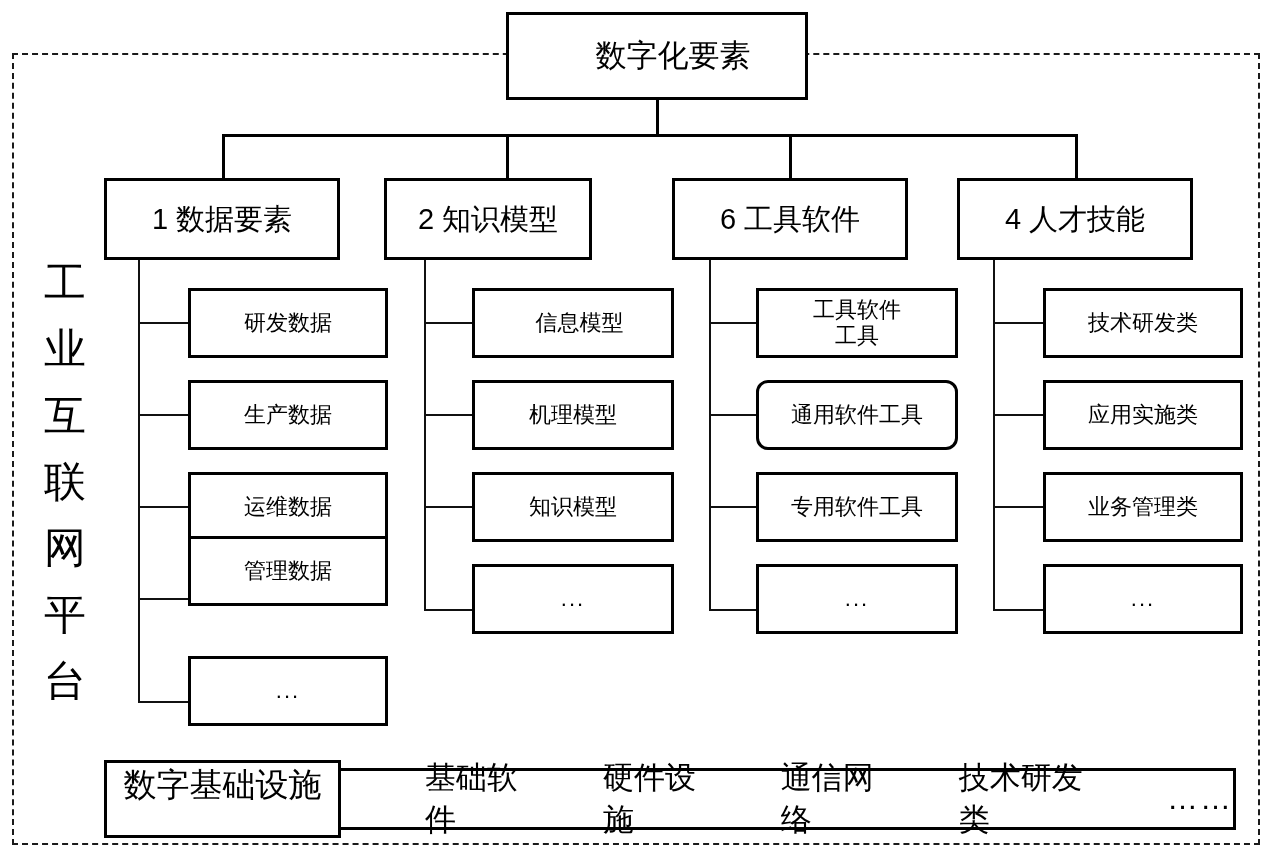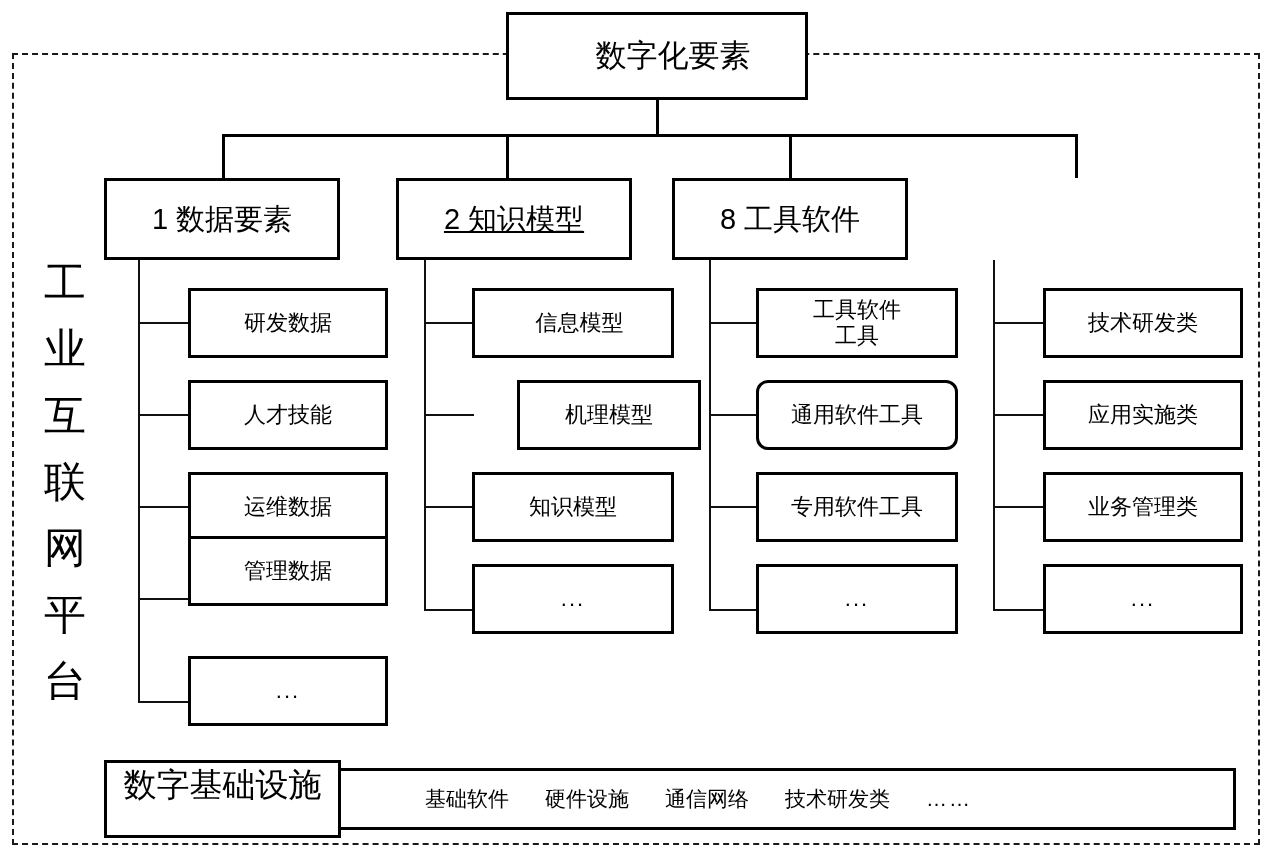--- a/index.html
+++ b/index.html
@@ -83,23 +83,23 @@
     position: absolute;
     box-sizing: border-box;
     background: #ffffff;
     border: 3px solid #000000;
     display: flex;
     align-items: center;
   }
   .infra-items {
     display: flex;
     align-items: center;
-    gap: 36px;
+    gap: 56px;
     margin-left: 318px;
-    font-size: 21px;
+    font-size: 31px;
   }
   .infra-title {
     position: absolute;
     box-sizing: border-box;
     background: #ffffff;
     border: 3px solid #000000;
     display: flex;
     align-items: flex-start;
     justify-content: center;
     font-size: 33px;
@@ -145,55 +145,55 @@
   <div class="ln h thin" style="left:138px; top:322px; width:52px; height:2px;"></div>
   <div class="ln h thin" style="left:138px; top:414px; width:52px; height:2px;"></div>
   <div class="ln h thin" style="left:138px; top:506px; width:52px; height:2px;"></div>
   <div class="ln h thin" style="left:138px; top:598px; width:52px; height:2px;"></div>
   <div class="ln h thin" style="left:138px; top:701px; width:52px; height:2px;"></div>
 
   <div class="box lvl2" style="left:188px; top:288px; width:200px; height:70px;">
     <span class="lines">研发数据</span>
   </div>
   <div class="box lvl2" style="left:188px; top:380px; width:200px; height:70px;">
-    <span class="lines">人才技能</span>
+    <span class="lines">生产数据</span>
   </div>
   <div class="box lvl2" style="left:188px; top:472px; width:200px; height:70px;">
     <span class="lines">运维数据</span>
   </div>
   <div class="box lvl2" style="left:188px; top:536px; width:200px; height:70px;">
     <span class="lines">管理数据</span>
   </div>
   <div class="box lvl2" style="left:188px; top:656px; width:200px; height:70px;">
     <span class="lines ellip">...</span>
   </div>
 
-  <div class="box lvl1" style="left:396px; top:178px; width:236px; height:82px;text-decoration:underline;">
+  <div class="box lvl1" style="left:384px; top:178px; width:208px; height:82px;">
     <span class="lines">2 知识模型</span>
   </div>
   <div class="ln v thin" style="left:424px; top:260px; width:2px; height:351px;"></div>
   <div class="ln h thin" style="left:424px; top:322px; width:50px; height:2px;"></div>
   <div class="ln h thin" style="left:424px; top:414px; width:50px; height:2px;"></div>
   <div class="ln h thin" style="left:424px; top:506px; width:50px; height:2px;"></div>
   <div class="ln h thin" style="left:424px; top:609px; width:50px; height:2px;"></div>
   <div class="box lvl2" style="left:472px; top:288px; width:202px; height:70px;padding-left:13px;">
     <span class="lines">信息模型</span>
   </div>
-  <div class="box lvl2" style="left:472px; top:380px; width:184px; height:70px;margin-left:45px;">
+  <div class="box lvl2" style="left:472px; top:380px; width:202px; height:70px;">
     <span class="lines">机理模型</span>
   </div>
   <div class="box lvl2" style="left:472px; top:472px; width:202px; height:70px;">
     <span class="lines">知识模型</span>
   </div>
   <div class="box lvl2" style="left:472px; top:564px; width:202px; height:70px;">
     <span class="lines ellip">...</span>
   </div>
 
   <div class="box lvl1" style="left:672px; top:178px; width:236px; height:82px;">
-    <span class="lines">8 工具软件</span>
+    <span class="lines">6 工具软件</span>
   </div>
   <div class="ln v thin" style="left:709px; top:260px; width:2px; height:351px;"></div>
   <div class="ln h thin" style="left:709px; top:322px; width:49px; height:2px;"></div>
   <div class="ln h thin" style="left:709px; top:414px; width:49px; height:2px;"></div>
   <div class="ln h thin" style="left:709px; top:506px; width:49px; height:2px;"></div>
   <div class="ln h thin" style="left:709px; top:609px; width:49px; height:2px;"></div>
   <div class="box lvl2" style="left:756px; top:288px; width:202px; height:70px;">
     <span class="lines">
       <span>工具软件</span><br>
       <span>工具</span>
@@ -202,20 +202,23 @@
   <div class="box lvl2" style="left:756px; top:380px; width:202px; height:70px;border-radius:12px;">
     <span class="lines">通用软件工具</span>
   </div>
   <div class="box lvl2" style="left:756px; top:472px; width:202px; height:70px;">
     <span class="lines">专用软件工具</span>
   </div>
   <div class="box lvl2" style="left:756px; top:564px; width:202px; height:70px;">
     <span class="lines ellip">...</span>
   </div>
 
+  <div class="box lvl1" style="left:957px; top:178px; width:236px; height:82px;">
+    <span class="lines">4 人才技能</span>
+  </div>
   <div class="ln v thin" style="left:993px; top:260px; width:2px; height:351px;"></div>
   <div class="ln h thin" style="left:993px; top:322px; width:52px; height:2px;"></div>
   <div class="ln h thin" style="left:993px; top:414px; width:52px; height:2px;"></div>
   <div class="ln h thin" style="left:993px; top:506px; width:52px; height:2px;"></div>
   <div class="ln h thin" style="left:993px; top:609px; width:52px; height:2px;"></div>
   <div class="box lvl2" style="left:1043px; top:288px; width:200px; height:70px;">
     <span class="lines">技术研发类</span>
   </div>
   <div class="box lvl2" style="left:1043px; top:380px; width:200px; height:70px;">
     <span class="lines">应用实施类</span>

